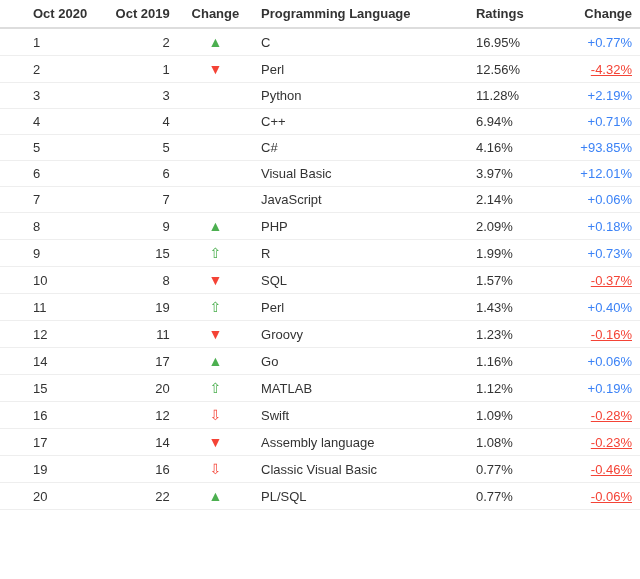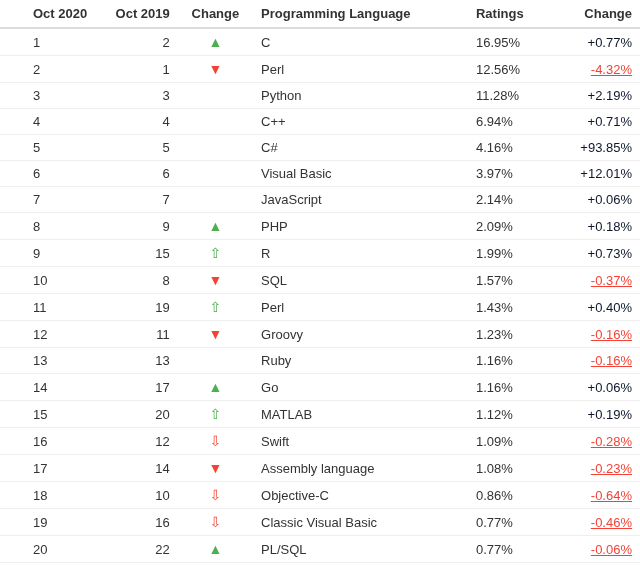--- a/index.html
+++ b/index.html
@@ -31,21 +31,21 @@
     .col-prev { width: 70px; text-align: right; }
     .col-change { width: 70px; text-align: center; }
     .col-lang { width: 200px; }
     .col-rating { width: 80px; }
     .col-change2 { width: 80px; text-align: right; }
 
     .arrow-up { color: #4caf50; font-size: 14px; }
     .arrow-down { color: #f44336; font-size: 14px; }
     .arrow-up2 { color: #4caf50; font-size: 14px; }
     .arrow-down2 { color: #f44336; font-size: 14px; }
-    .change-pos { color: #0f172a; }
+    .change-pos { color: #3b82f6; }
     .change-neg { color: #f44336; text-decoration: underline; }
   </style>
 </head>
 <body>
 
 <table>
   <thead>
     <tr>
       <th class="col-rank">Oct 2020</th>
       <th class="col-prev">Oct 2019</th>
@@ -146,28 +146,20 @@
   </tr>
       <tr>
     <td class="col-rank">12</td>
     <td class="col-prev">11</td>
     <td class="col-change"><span class="arrow-down">▼</span></td>
     <td class="col-lang">Groovy</td>
     <td class="col-rating">1.23%</td>
     <td class="col-change2 change-neg">-0.16%</td>
   </tr>
       <tr>
-    <td class="col-rank">13</td>
-    <td class="col-prev">13</td>
-    <td class="col-change"></td>
-    <td class="col-lang">Ruby</td>
-    <td class="col-rating">1.16%</td>
-    <td class="col-change2 change-neg">-0.16%</td>
-  </tr>
-      <tr>
     <td class="col-rank">14</td>
     <td class="col-prev">17</td>
     <td class="col-change"><span class="arrow-up">▲</span></td>
     <td class="col-lang">Go</td>
     <td class="col-rating">1.16%</td>
     <td class="col-change2 change-pos">+0.06%</td>
   </tr>
       <tr>
     <td class="col-rank">15</td>
     <td class="col-prev">20</td>
@@ -186,28 +178,20 @@
   </tr>
       <tr>
     <td class="col-rank">17</td>
     <td class="col-prev">14</td>
     <td class="col-change"><span class="arrow-down">▼</span></td>
     <td class="col-lang">Assembly language</td>
     <td class="col-rating">1.08%</td>
     <td class="col-change2 change-neg">-0.23%</td>
   </tr>
       <tr>
-    <td class="col-rank">18</td>
-    <td class="col-prev">10</td>
-    <td class="col-change"><span class="arrow-down2">⇩</span></td>
-    <td class="col-lang">Objective-C</td>
-    <td class="col-rating">0.86%</td>
-    <td class="col-change2 change-neg">-0.64%</td>
-  </tr>
-      <tr>
     <td class="col-rank">19</td>
     <td class="col-prev">16</td>
     <td class="col-change"><span class="arrow-down2">⇩</span></td>
     <td class="col-lang">Classic Visual Basic</td>
     <td class="col-rating">0.77%</td>
     <td class="col-change2 change-neg">-0.46%</td>
   </tr>
       <tr>
     <td class="col-rank">20</td>
     <td class="col-prev">22</td>

